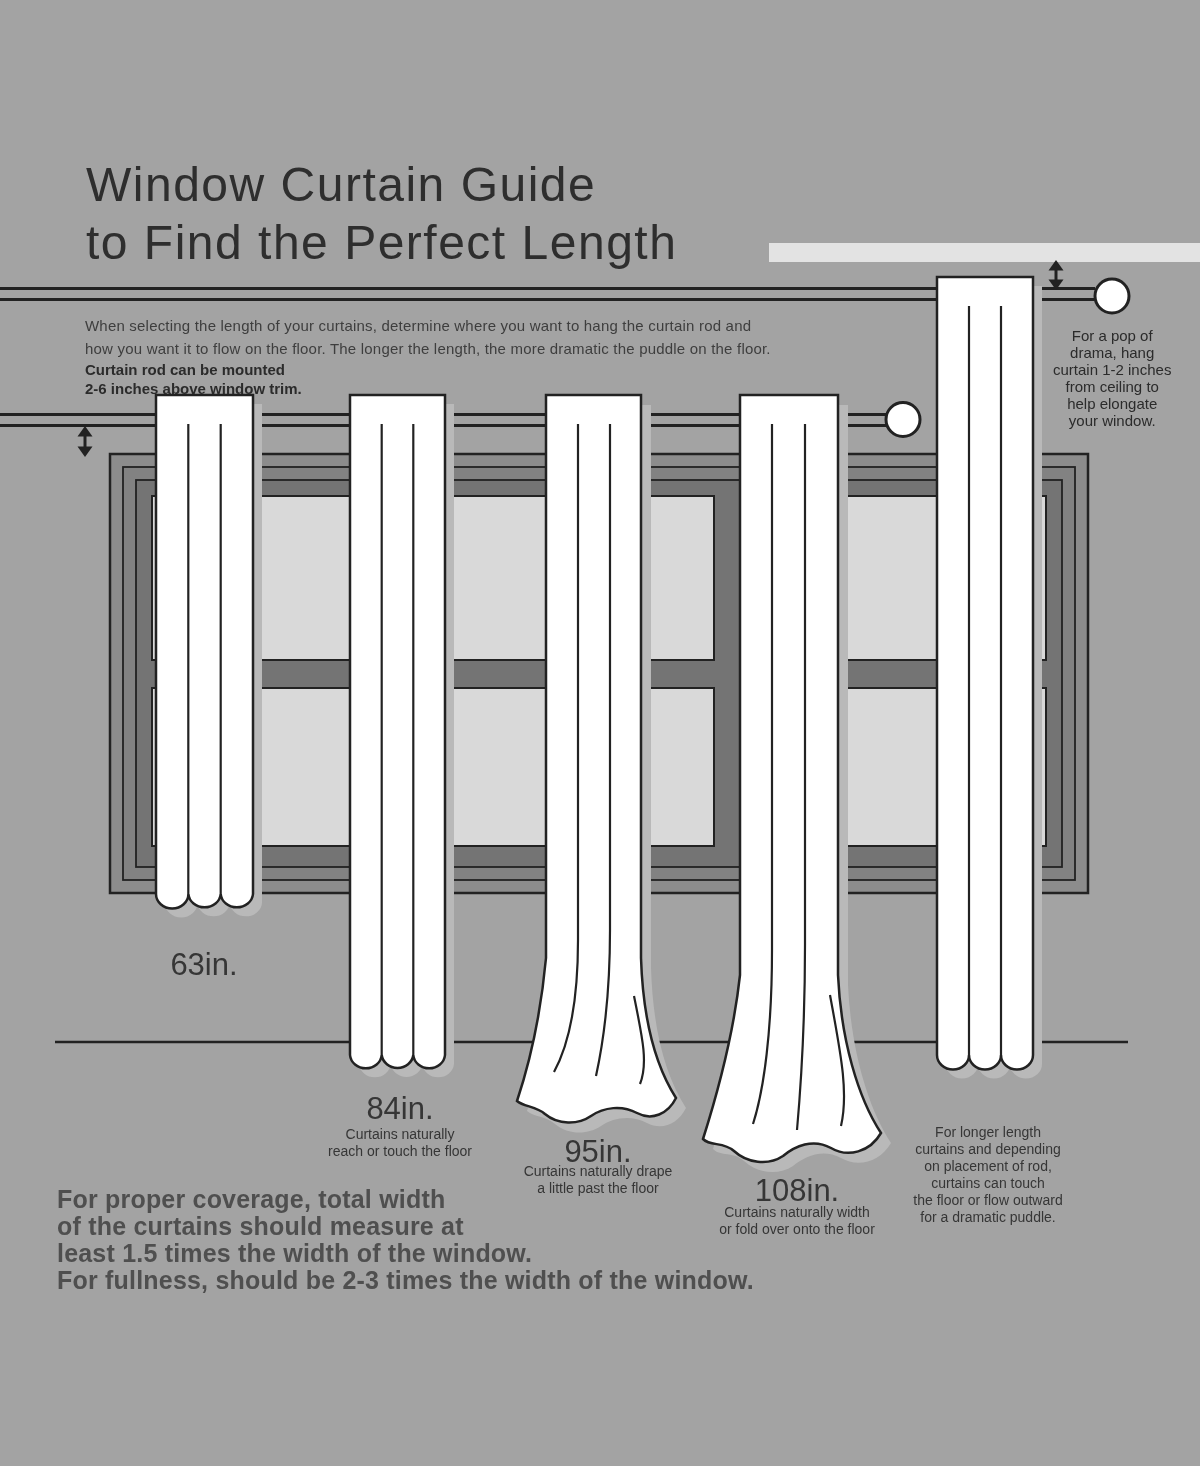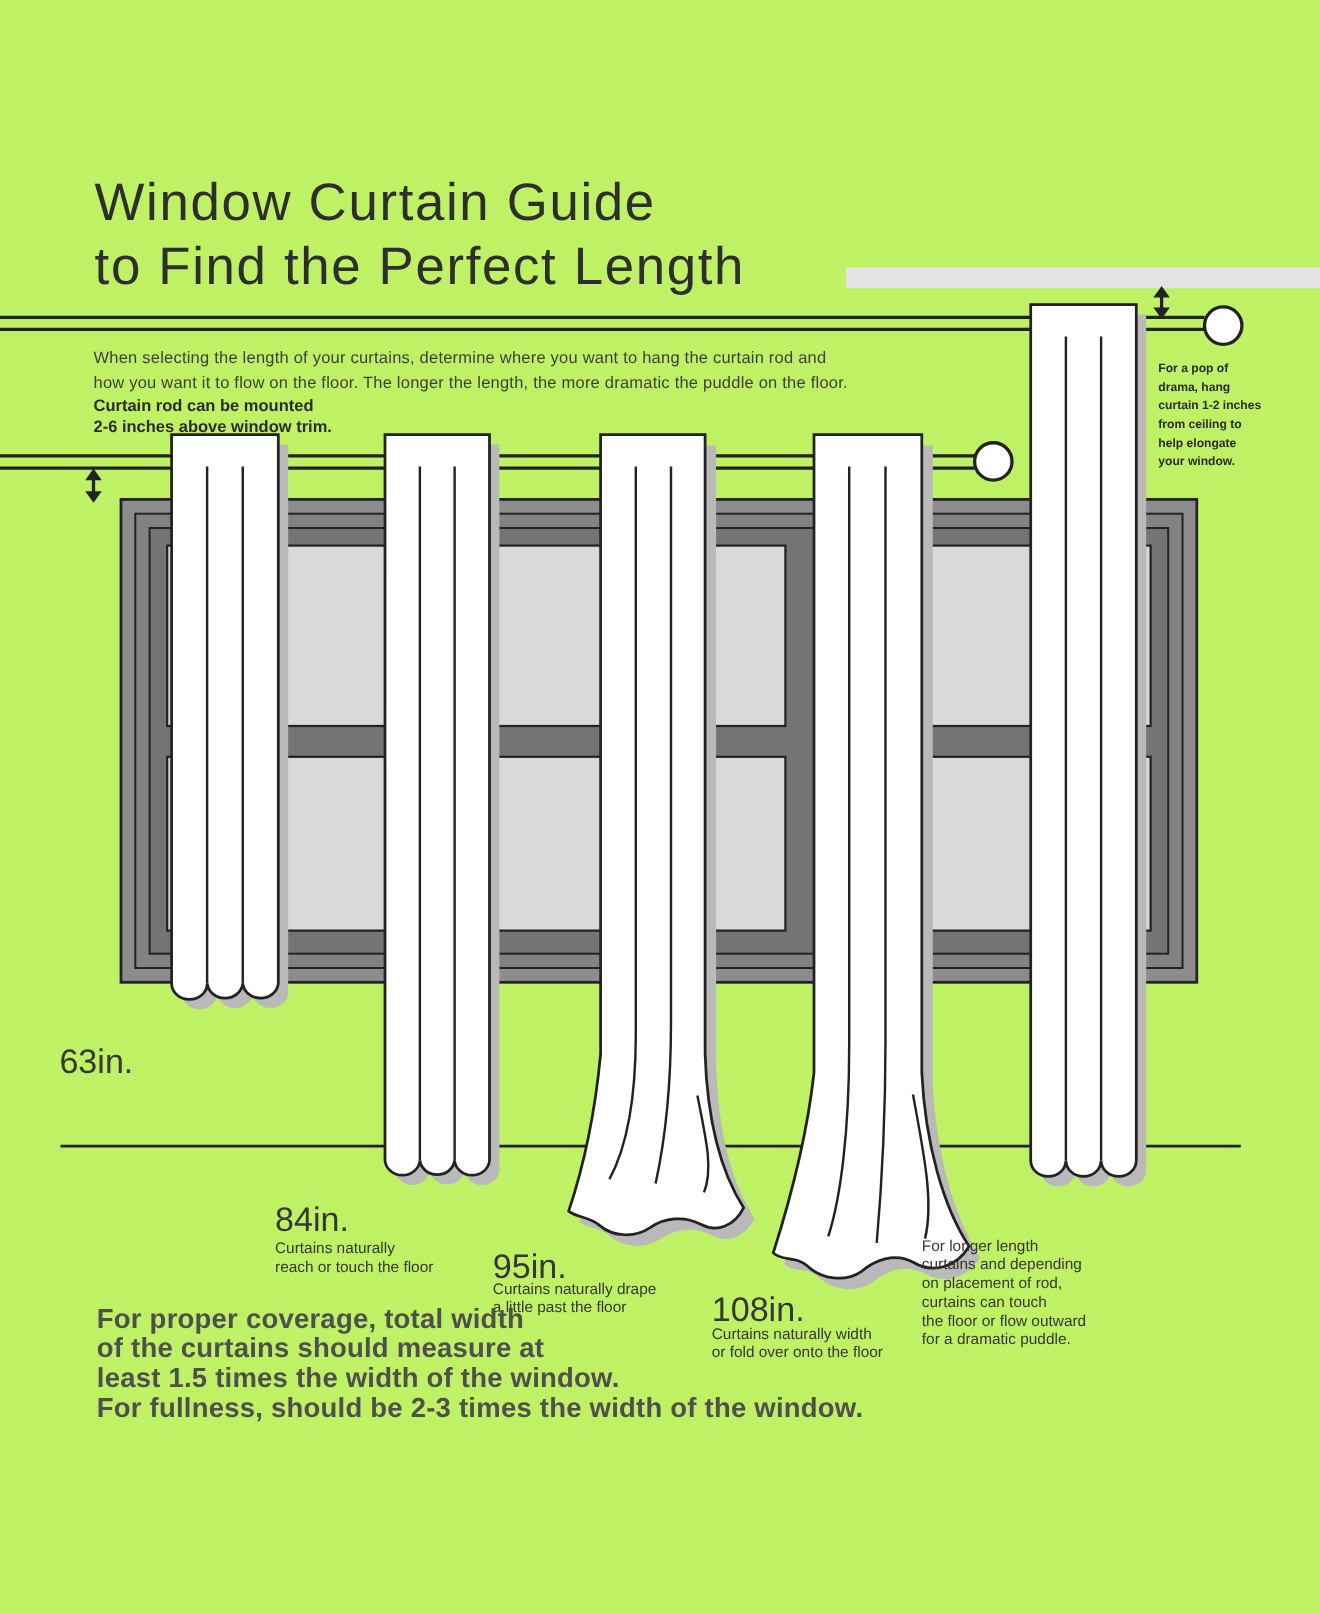--- a/index.html
+++ b/index.html
@@ -1,35 +1,34 @@
 <!DOCTYPE html>
 <html><head>
 <meta charset="utf-8">
 <style>
   html,body{margin:0;padding:0;background:#ffffff;}
   .canvas{
-    position:relative;width:1200px;height:1466px;background:#bef264;overflow:hidden;
+    position:relative;width:1200px;height:1466px;background:#a3a3a3;overflow:hidden;
     font-family:"Liberation Sans", sans-serif;
   }
   .canvas svg{position:absolute;left:0;top:0;}
   .txt{position:absolute;white-space:pre-line;}
   .title{
     left:86px;top:156px;font-size:48px;line-height:58px;color:#2e2e2e;
     letter-spacing:1.5px;font-weight:400;
   }
   .intro{left:85px;top:314px;font-size:15px;line-height:23px;color:#3e3e3e;letter-spacing:.2px;}
   .rod-note{left:85px;top:360px;font-size:15px;line-height:19px;font-weight:bold;color:#2b2b2b;}
-  .pop-note{left:1053px;top:327px;font-size:11px;line-height:17px;font-weight:bold;color:#2b2b2b;}
-  .lbl{position:absolute;width:300px;white-space:pre-line;color:#363636;}
+  .pop-note{left:1053px;top:327px;font-size:15px;line-height:17px;font-weight:normal;color:#2b2b2b;text-align:center;}
+  .lbl{position:absolute;width:300px;text-align:center;white-space:pre-line;color:#363636;}
   .lbl.big{font-size:31px;line-height:34px;}
   .lbl.small{font-size:14px;line-height:17px;}
   .bottom-note{
     left:57px;top:1186px;font-size:25px;line-height:27px;font-weight:bold;color:#4f4f4f;
     letter-spacing:.2px;
-    margin-left:31px;
   }
 </style>
 </head>
 <body>
 
 <div class="canvas">
 
   <svg width="1200" height="1466" viewBox="0 0 1200 1466">
 
     <rect x="769" y="243" width="431" height="19" fill="#e3e3e3"></rect>

